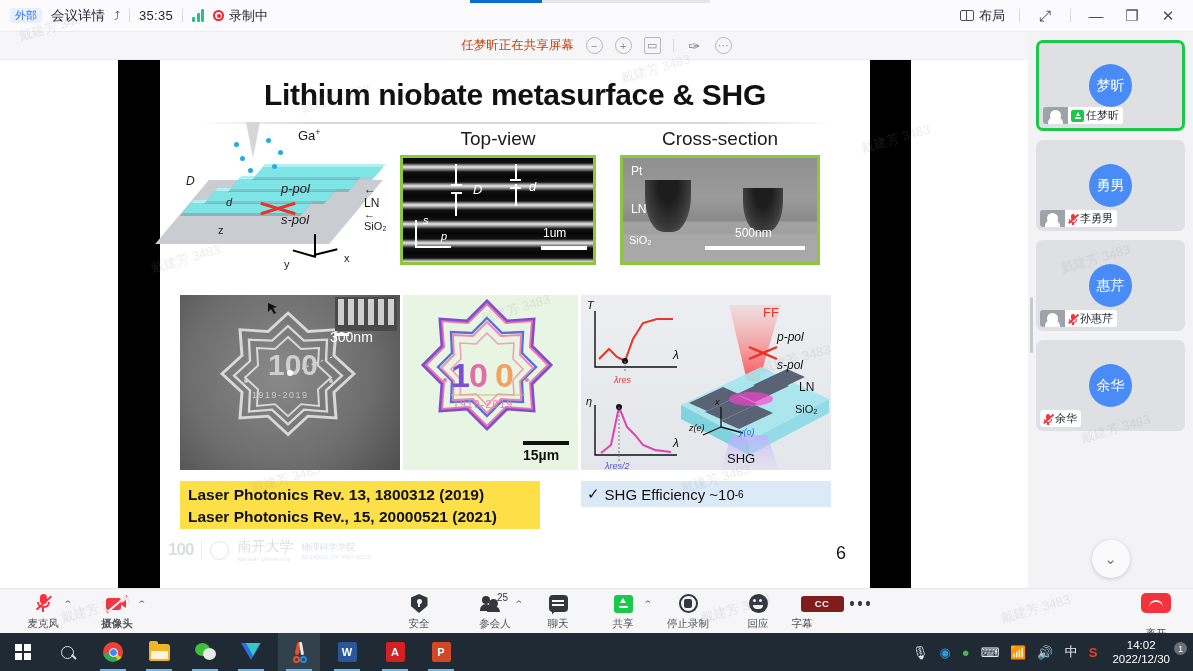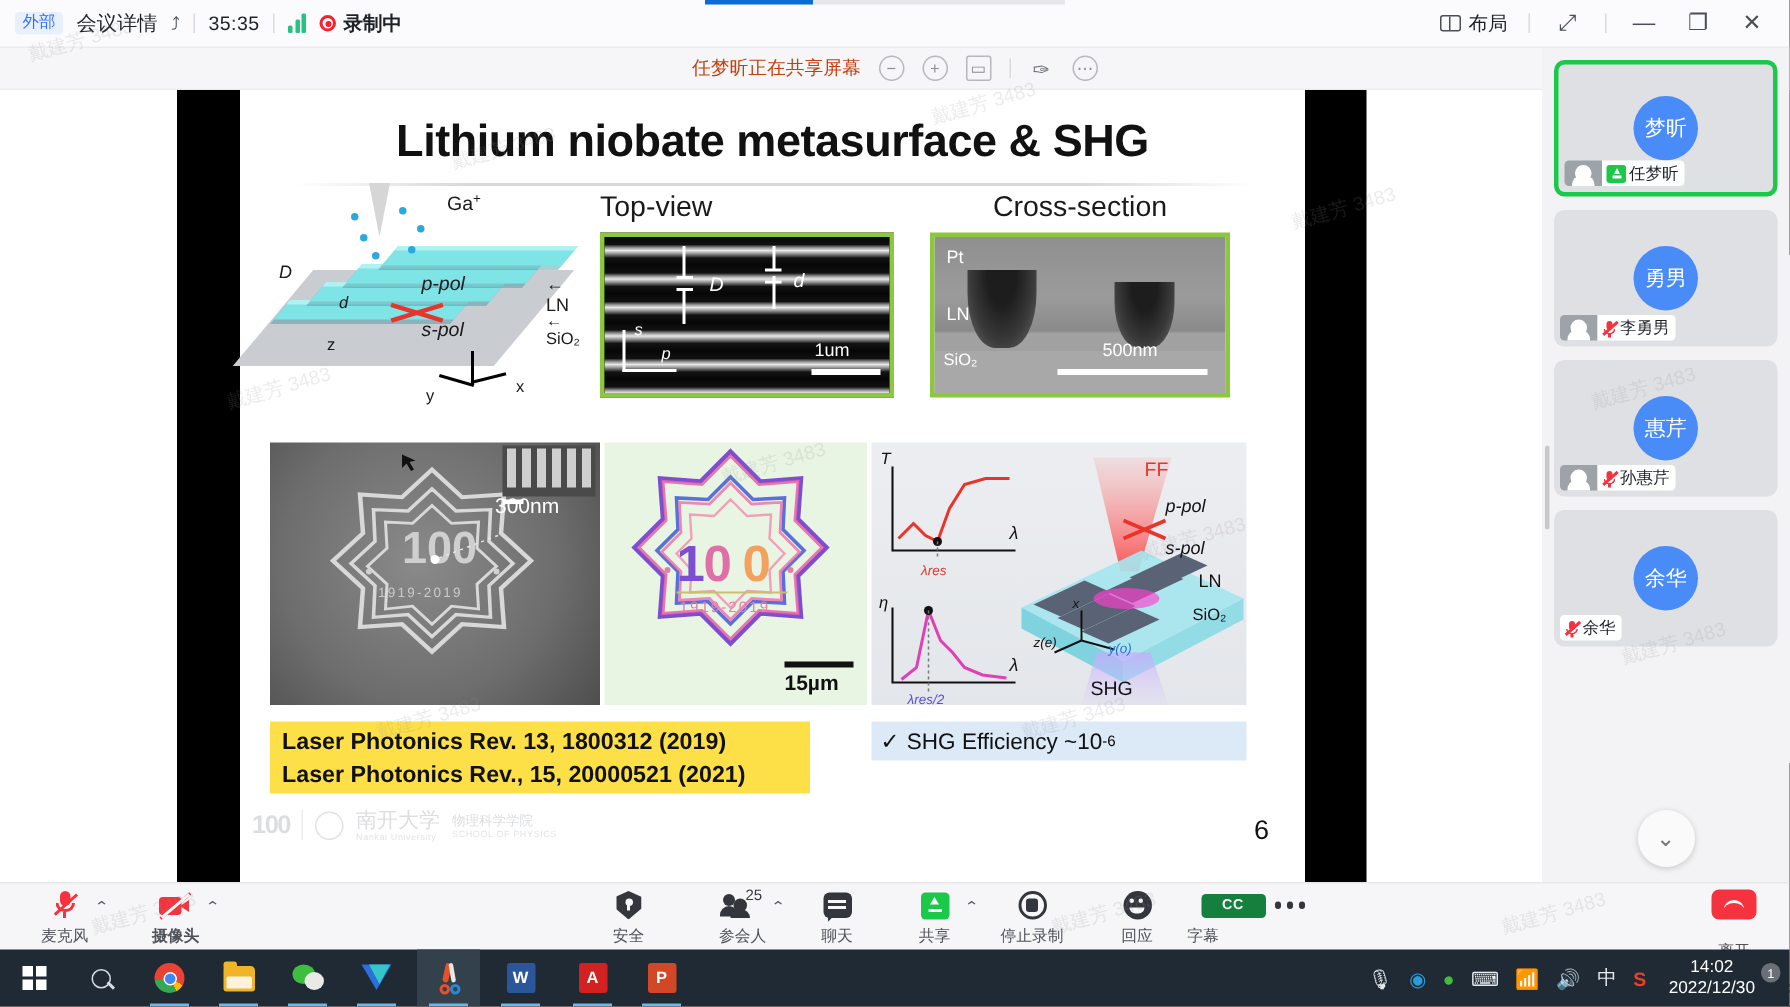--- a/index.html
+++ b/index.html
@@ -17,21 +17,21 @@
   .tb-left{display:flex;align-items:center;gap:9px;padding-left:10px;}
   .ext-badge{
     background:#e8f0fe;color:#3370ff;font-size:11px;border-radius:3px;
     padding:2px 5px;line-height:1;
   }
   .meet-title{font-size:13.5px;color:#1f2329;}
   .tb-div{width:1px;height:13px;background:#d9d9de;}
   .timer{font-size:13px;color:#1f2329;letter-spacing:.3px;}
   .sig{display:flex;align-items:flex-end;gap:1.5px;height:13px;}
   .sig i{display:block;width:3px;background:#26c281;border-radius:1px;}
-  .rec{display:flex;align-items:center;gap:5px;font-weight:bold;}
+  .rec{display:flex;align-items:center;gap:5px;}
   .rec-dot{width:11px;height:11px;border-radius:50%;border:2px solid #f5222d;position:relative;}
   .rec-dot::after{content:"";position:absolute;inset:1.5px;border-radius:50%;background:#f5222d;}
   .rec-txt{font-size:13px;color:#1f2329;}
   .tb-right{margin-left:auto;display:flex;align-items:center;gap:14px;padding-right:14px;}
   .layout-btn{display:flex;align-items:center;gap:5px;font-size:13px;color:#1f2329;}
   .lay-ico{width:14px;height:11px;border:1.4px solid #4a4f57;border-radius:2px;position:relative;}
   .lay-ico::after{content:"";position:absolute;left:0;top:0;bottom:0;width:4.5px;border-right:1.4px solid #4a4f57;}
   .winbtn{font-size:15px;color:#4a4f57;line-height:1;width:22px;text-align:center;cursor:default;}
   .prog-top{position:absolute;left:470px;top:0;width:240px;height:3px;background:#e6e6ea;}
   .prog-top i{display:block;height:3px;width:72px;background:#0a6ed1;}
@@ -180,21 +180,21 @@
   .sharebtn::after{content:"";position:absolute;left:6.4px;top:3px;width:0;height:0;
     border-left:3.2px solid transparent;border-right:3.2px solid transparent;border-bottom:5.5px solid #fff;}
   .sharebtn::before{content:"";position:absolute;left:5px;top:11px;width:9px;height:2.4px;background:#fff;}
   .stoprec{width:19px;height:19px;border-radius:50%;border:2.3px solid #33363c;position:relative;}
   .stoprec::after{content:"";position:absolute;inset:3.2px;border-radius:2px;background:#33363c;}
   .emoji{width:19px;height:19px;border-radius:50%;background:#33363c;position:relative;}
   .emoji::after{content:"";position:absolute;left:4.5px;top:5px;width:3px;height:3px;border-radius:50%;
     background:#f6f6f8;box-shadow:6px 0 0 #f6f6f8;}
   .emoji::before{content:"";position:absolute;left:4.5px;top:11px;width:10px;height:4px;
     border-radius:0 0 6px 6px;background:#f6f6f8;}
-  .cc{width:43px;height:16px;border-radius:3px;background:#15803d;color:#f6f6f8;font-size:9.5px;
+  .cc{width:43px;height:16px;border-radius:3px;background:#7f1d1d;color:#f6f6f8;font-size:9.5px;
     font-weight:bold;display:flex;align-items:center;justify-content:center;letter-spacing:.5px;margin-left:40px;}
   .dots{display:flex;gap:3.5px;}
   .dots i{width:4.2px;height:4.2px;border-radius:50%;background:#33363c;}
   .leave{position:absolute;right:8px;top:4px;display:flex;flex-direction:column;align-items:center;width:58px;}
   .leave .ph{width:30px;height:20px;border-radius:5px;background:#f5333f;position:relative;}
   .leave .ph::after{content:"";position:absolute;left:8px;top:7px;width:14px;height:9px;
     border-radius:9px 9px 0 0;background:#f5333f;border-top:2.5px solid #fff;transform:rotate(0deg);}
   .leave .cl{font-size:10.5px;color:#4f535a;margin-top:14px;text-align:right;}
   
   .taskbar{position:absolute;left:0;top:633px;width:1193px;height:38px;background:#1f2a34;}
@@ -322,21 +322,21 @@
         <i style="left:26px;top:6px;width:1.6px;height:22px;"></i>
         <i style="left:26px;top:26px;width:24px;height:1.6px;transform:rotate(-14deg);transform-origin:left;"></i>
         <i style="left:4px;top:28px;width:24px;height:1.6px;transform:rotate(16deg);transform-origin:right;"></i>
       </div>
       <span class="sub-lbl" style="left:50px;top:100px;font-size:11px;">z</span>
       <span class="sub-lbl" style="left:176px;top:128px;font-size:11px;">x</span>
       <span class="sub-lbl" style="left:116px;top:134px;font-size:11px;">y</span>
     </div>
     <span class="sub-lbl" style="left:138px;top:67px;font-size:13px;">Ga<sup style="font-size:9px;">+</sup></span>
 
-    <div class="sub-lbl" style="left:240px;top:68px;width:196px;font-size:19px;">Top-view</div>
+    <div class="sub-lbl" style="left:240px;top:68px;width:196px;text-align:center;font-size:19px;">Top-view</div>
     <div class="panel topview">
       <div class="tv-stripes"></div>
       <div style="position:absolute;left:52px;top:6px;width:1.6px;height:22px;background:#fff;"></div>
       <div style="position:absolute;left:48px;top:26px;width:11px;height:1.8px;background:#fff;"></div>
       <div style="position:absolute;left:52px;top:36px;width:1.6px;height:22px;background:#fff;"></div>
       <div style="position:absolute;left:48px;top:34px;width:11px;height:1.8px;background:#fff;"></div>
       <span class="sem-txt lbl-i" style="left:70px;top:24px;font-size:13px;">D</span>
       <div style="position:absolute;left:112px;top:6px;width:1.6px;height:16px;background:#fff;"></div>
       <div style="position:absolute;left:107px;top:21px;width:11px;height:1.8px;background:#fff;"></div>
       <div style="position:absolute;left:112px;top:26px;width:1.6px;height:22px;background:#fff;"></div>

